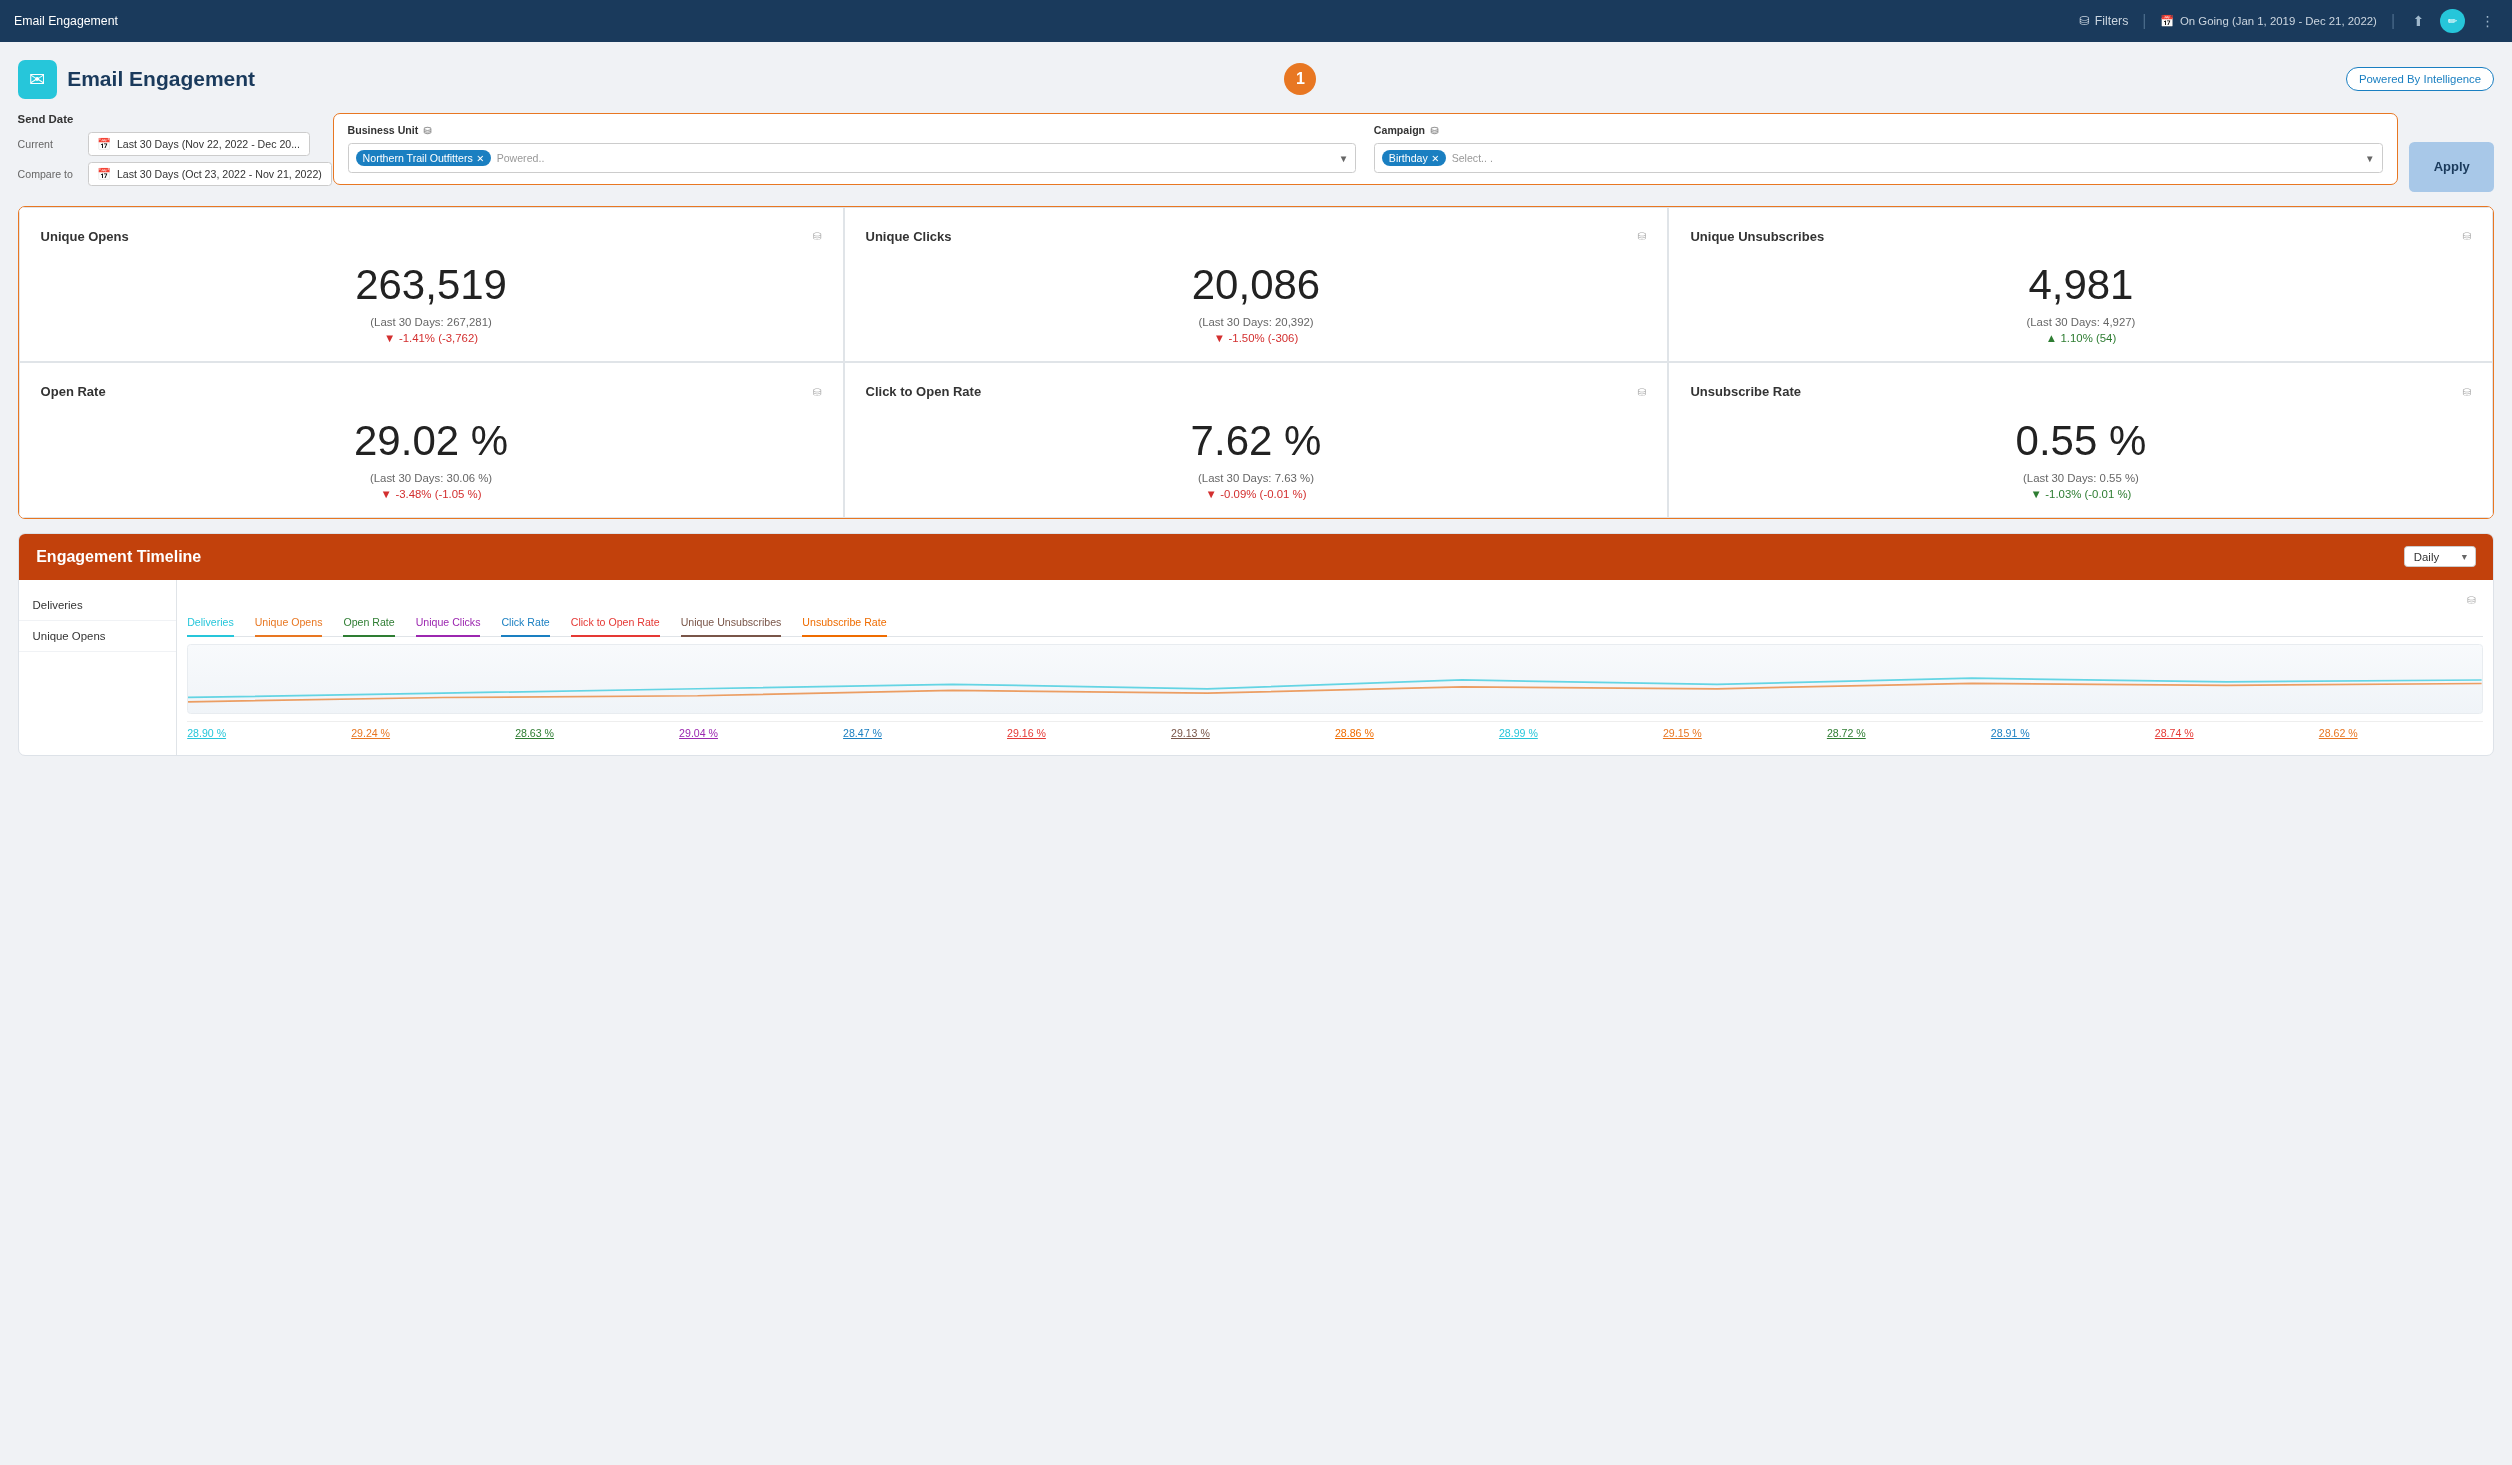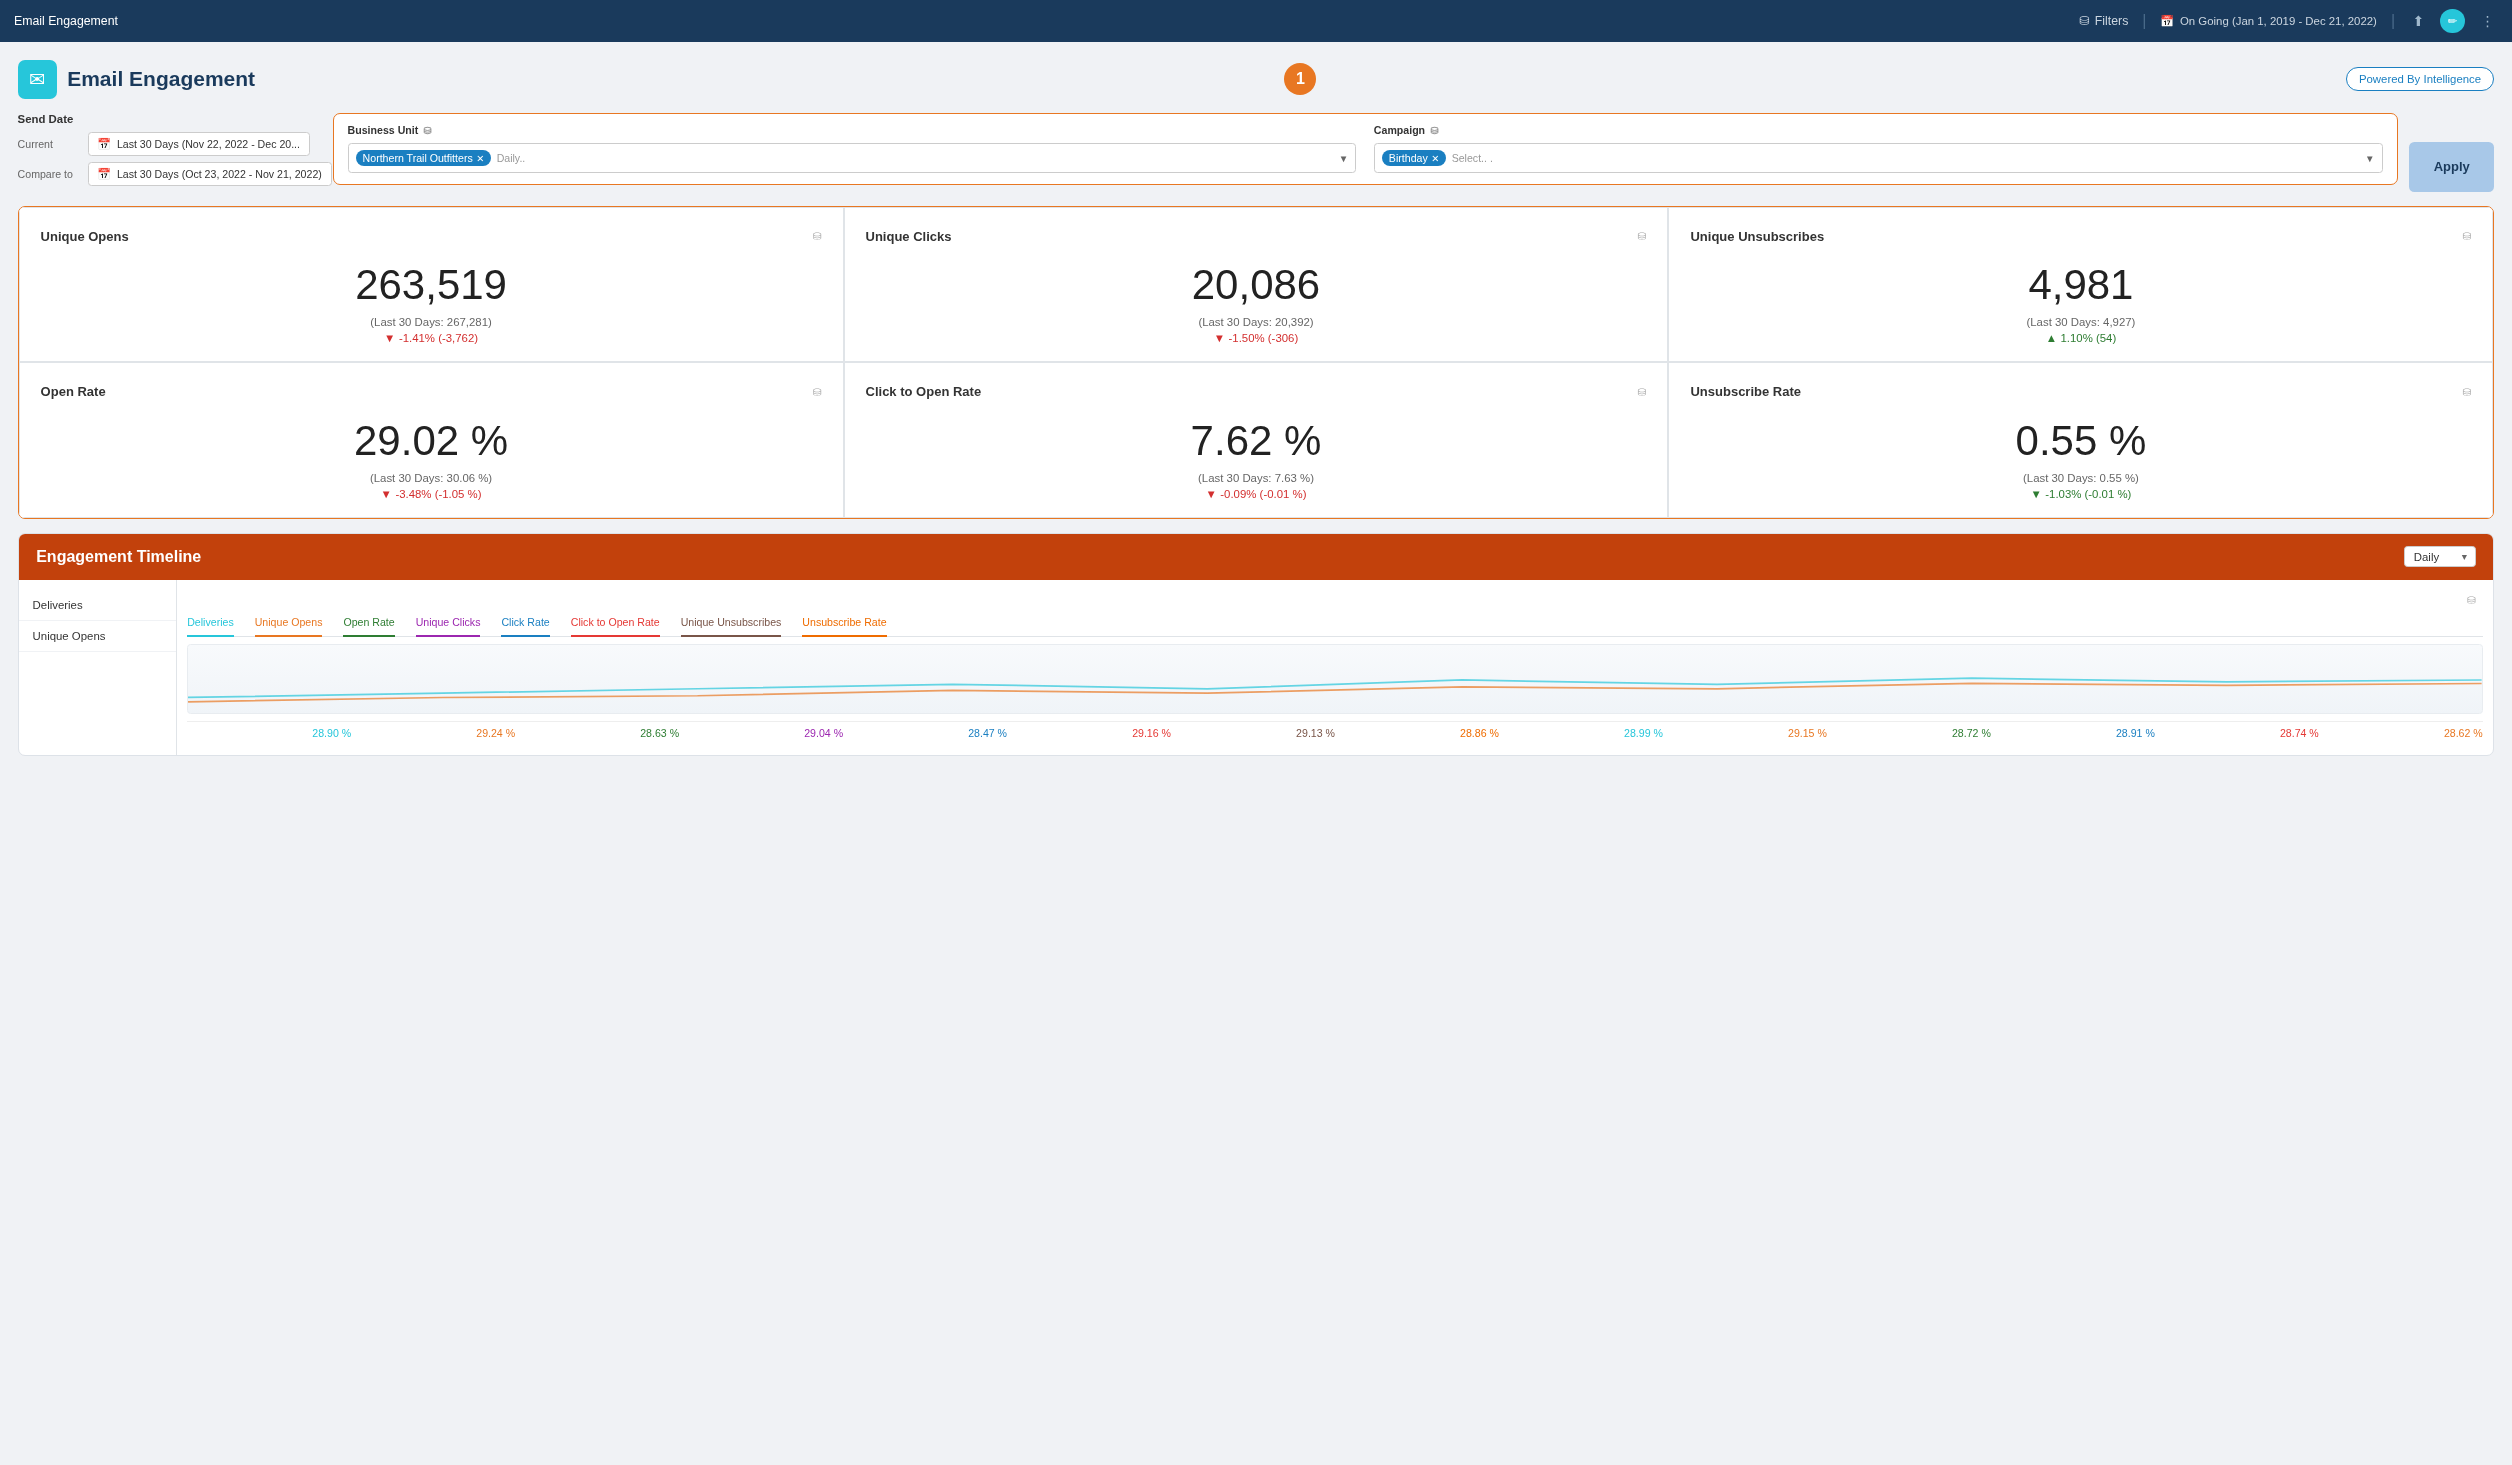--- a/index.html
+++ b/index.html
@@ -139,21 +139,21 @@
     .chart-tab.active-opens { border-bottom-color: #e87722; color: #e87722; }
     .chart-tab.active-open-rate { border-bottom-color: #2e7d32; color: #2e7d32; }
     .chart-tab.active-clicks { border-bottom-color: #9c27b0; color: #9c27b0; }
     .chart-tab.active-click-rate { border-bottom-color: #1a7fc1; color: #1a7fc1; }
     .chart-tab.active-cto { border-bottom-color: #e53935; color: #e53935; }
     .chart-tab.active-unsub { border-bottom-color: #795548; color: #795548; }
     .chart-tab.active-unsub-rate { border-bottom-color: #ef6c00; color: #ef6c00; }
 
     
     .chart-numbers { display: flex; gap: 0; border-top: 0.9px solid #eee; margin-top: 7px; }
-    .chart-num { flex: 1; text-align: right; padding: 5.3px 0; font-size: 10.6px; }
+    .chart-num { flex: 1; text-align: left; padding: 5.3px 0; font-size: 10.6px; text-decoration: underline; }
     .chart-num.cyan { color: #26c6da; }
     .chart-num.orange { color: #e87722; }
     .chart-num.green { color: #2e7d32; }
     .chart-num.purple { color: #9c27b0; }
     .chart-num.blue { color: #1a7fc1; }
     .chart-num.red { color: #e53935; }
     .chart-num.brown { color: #795548; }
     .chart-num.darkorange { color: #ef6c00; }
 
     
@@ -238,21 +238,21 @@
         <div class="filter-group">
           <div class="filter-group-label">
             <span>Business Unit</span>
             <span class="filter-funnel">⛁</span>
           </div>
           <div class="filter-select">
             <span class="tag">
               <span>Northern Trail Outfitters</span>
               <span class="tag-x">✕</span>
             </span>
-            <span class="select-placeholder">Daily..</span>
+            <span class="select-placeholder">Powered..</span>
             <span class="select-arrow">▼</span>
           </div>
         </div>
 
         <div class="filter-group">
           <div class="filter-group-label">
             <span>Campaign</span>
             <span class="filter-funnel">⛁</span>
           </div>
           <div class="filter-select">

